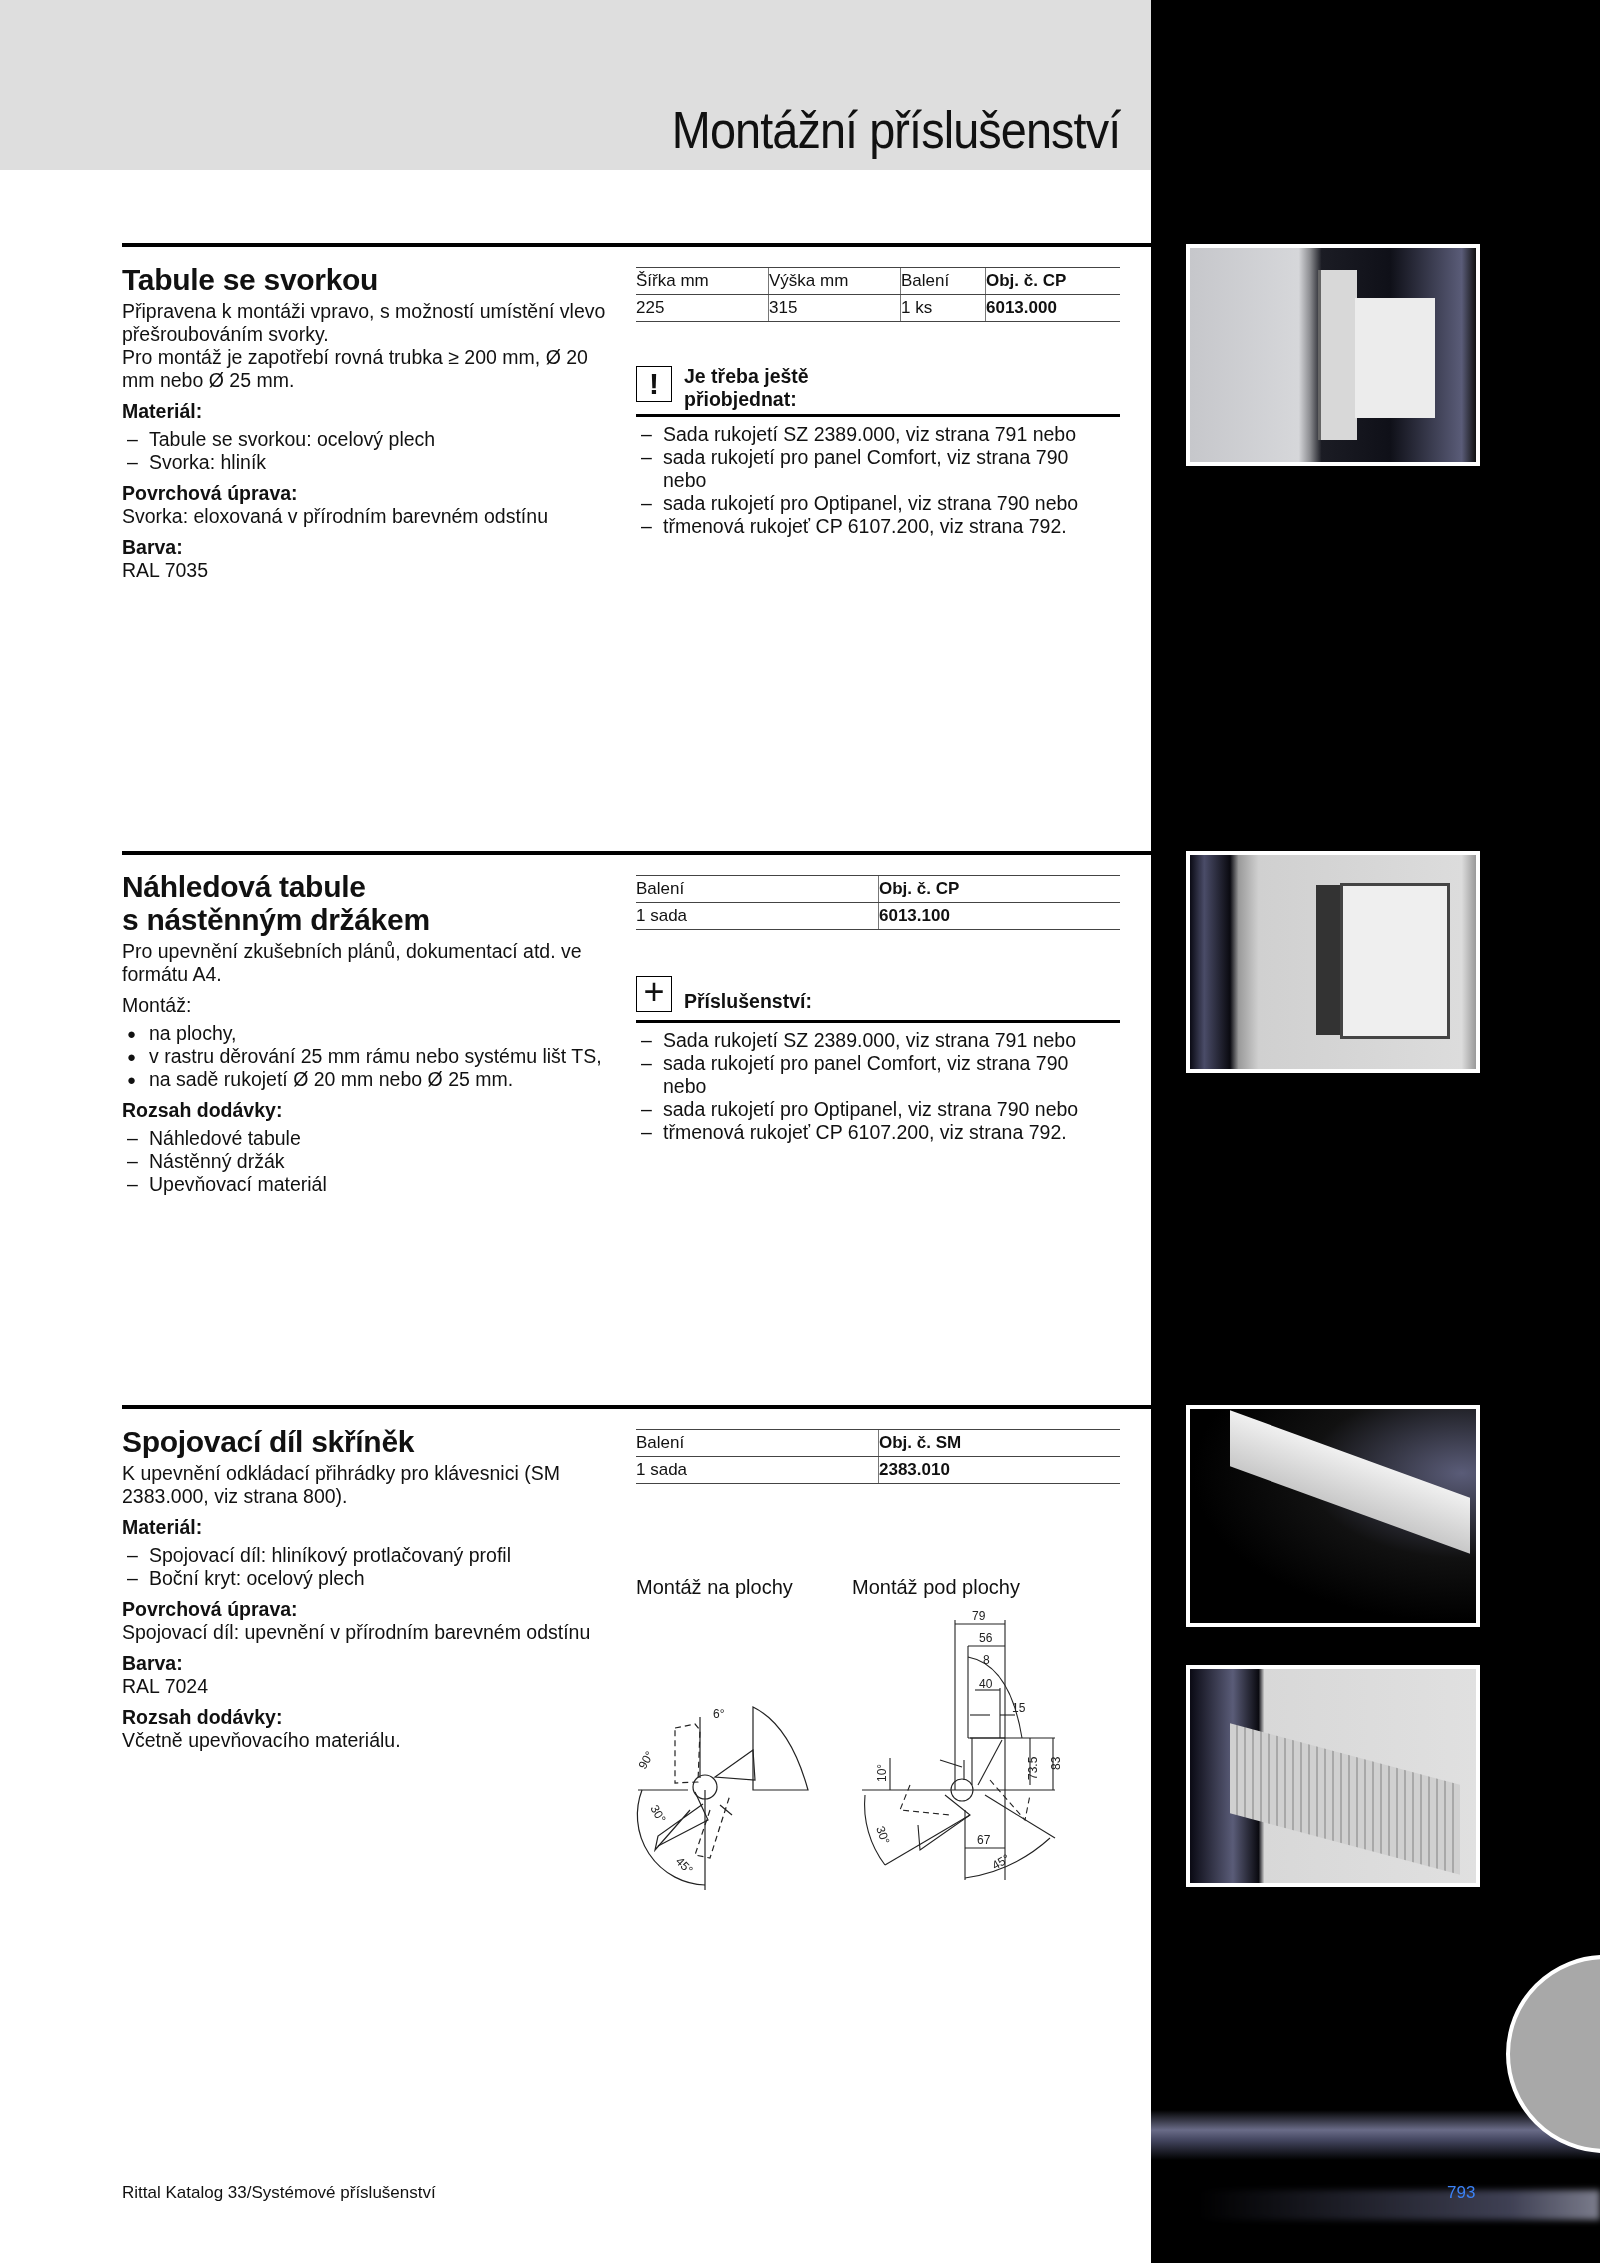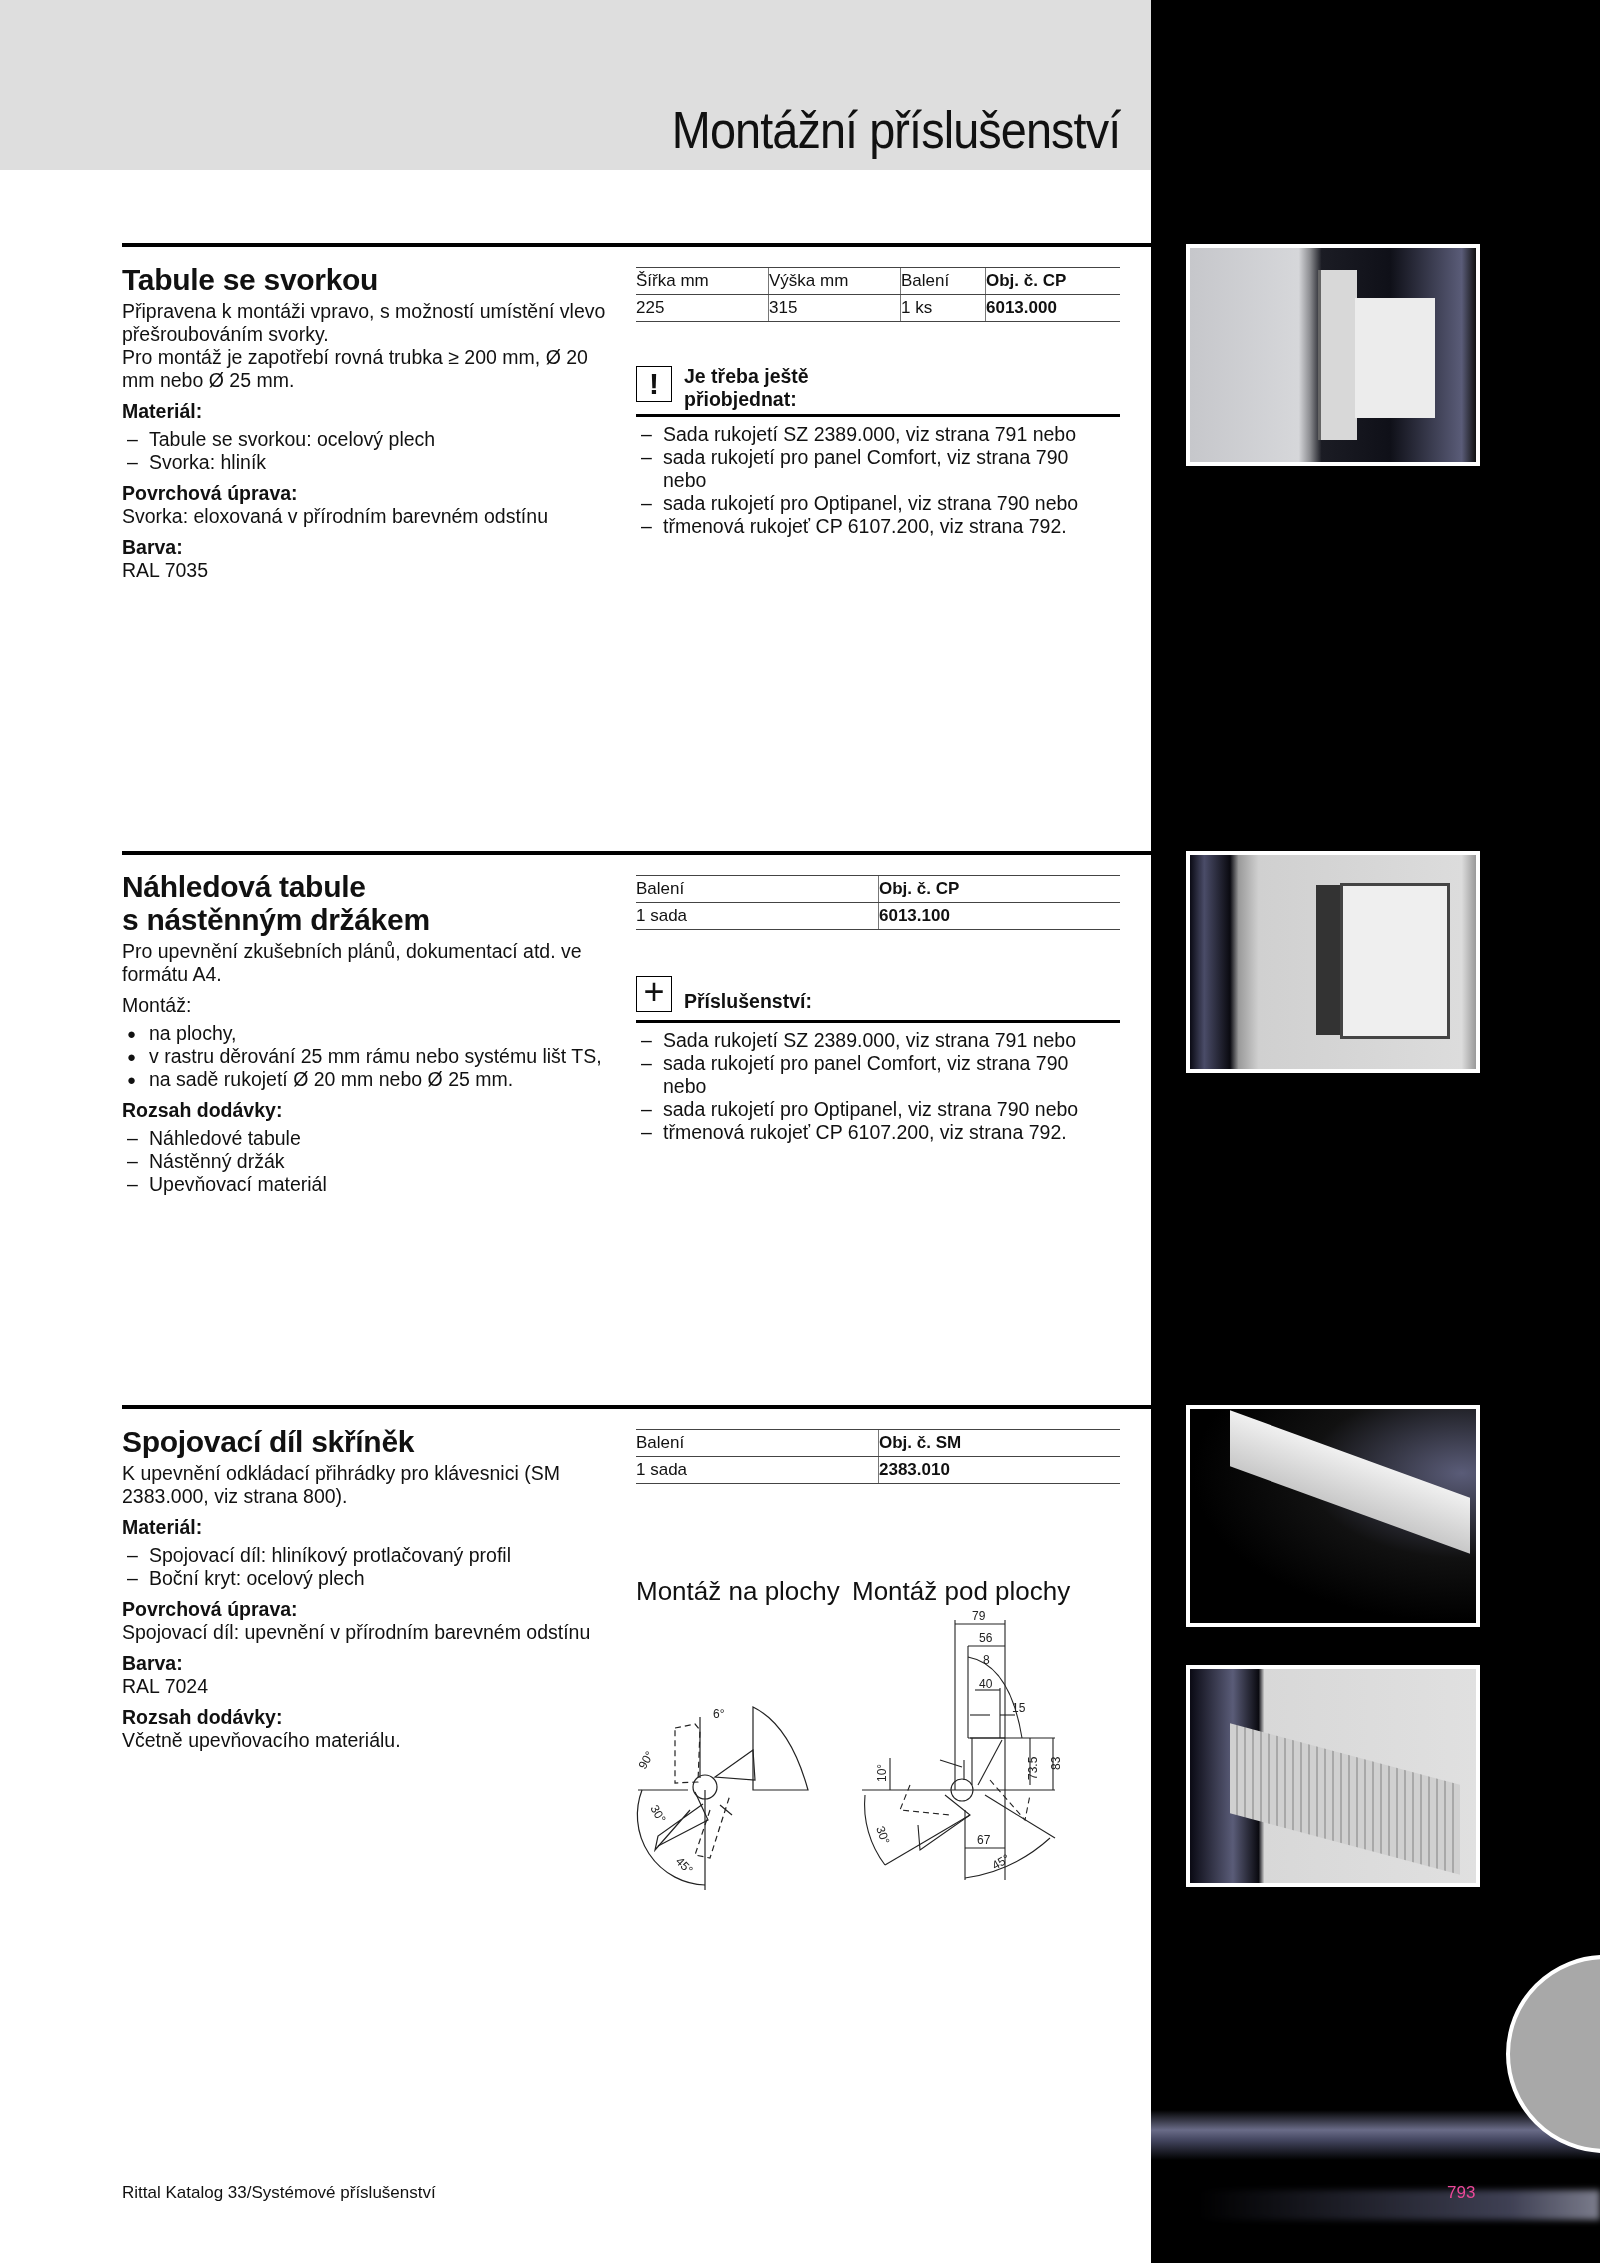--- a/index.html
+++ b/index.html
@@ -3,21 +3,21 @@
 <meta charset="utf-8">
 <style>
   html, body { margin:0; padding:0; }
   body { width:1600px; height:2263px; position:relative; background:#fff; font-family:"Liberation Sans", sans-serif; color:#111; overflow:hidden; }
   .header-band { position:absolute; left:0; top:0; width:1151px; height:170px; background:#dedede; }
   .page-title { position:absolute; right:480px; top:100px; font-size:52px; font-weight:normal; letter-spacing:-1px; transform:scaleX(0.9); transform-origin:right; white-space:nowrap; }
   .dark-col { position:absolute; left:1151px; top:0; width:449px; height:2263px; background:#000; }
   .glow-band { position:absolute; left:1151px; top:2110px; width:449px; height:50px; background:linear-gradient(to bottom, rgba(0,0,0,0) 0%, #6a6c88 40%, #444660 60%, rgba(0,0,0,0) 100%); }
   .glow-band2 { position:absolute; left:1151px; top:2190px; width:449px; height:30px; background:linear-gradient(to right, rgba(0,0,0,0) 10%, #5a5c78 80%, #b0b2c8 100%); opacity:0.7; filter:blur(3px); }
   .tab-circle { position:absolute; left:1506px; top:1955px; width:190px; height:190px; border-radius:50%; background:#a8a8a8; border:4px solid #fff; }
-  .page-number { position:absolute; left:1447px; top:2183px; color:#ec4899; font-size:17px; }
+  .page-number { position:absolute; left:1447px; top:2183px; color:#3b82f6; font-size:17px; }
   .footer { position:absolute; left:122px; top:2183px; font-size:17px; }
 
   .section-rule { position:absolute; left:122px; width:1029px; height:4px; background:#000; }
   .sec-title { position:absolute; left:122px; font-size:30px; font-weight:bold; line-height:33px; letter-spacing:-0.3px; }
   .body-col { position:absolute; left:122px; width:490px; font-size:19.5px; line-height:23px; }
   .lbl { font-weight:bold; }
   .dash-list, .bullet-list { list-style:none; margin:5px; padding:0; }
   .dash-list li { position:relative; padding-left:22px; }
   .dash-list li::before { content:"–"; position:absolute; left:0; }
   .bullet-list li { position:relative; padding-left:22px; }
@@ -28,21 +28,21 @@
   table.spec th, table.spec td { border-top:1.5px solid #444; border-bottom:1.5px solid #444; text-align:left; height:26px; padding:0; font-weight:normal; }
   table.spec th + th, table.spec td + td { border-left:1.5px solid #777; }
   table.spec .b { font-weight:bold; }
 
   .note-head { position:absolute; left:636px; width:484px; border-bottom:3px solid #000; }
   .note-icon { position:absolute; left:0; width:36px; height:36px; border:1.5px solid #000; box-sizing:border-box; font-weight:bold; text-align:center; }
   .note-title { position:absolute; left:48px; font-weight:bold; font-size:19.5px; line-height:23px; }
   .note-list { position:absolute; left:636px; width:490px; font-size:19.5px; line-height:23px; }
 
   .photo { position:absolute; left:1186px; width:294px; border:4px solid #fff; box-sizing:border-box; overflow:hidden; }
-  .diag-label { position:absolute; font-size:26px; }
+  .diag-label { position:absolute; font-size:20px; }
   svg text { font-family:"Liberation Sans", sans-serif; }
 </style>
 </head>
 <body>
 
 <div class="header-band"></div>
 <div class="page-title">Montážní příslušenství</div>
 <div class="dark-col"></div>
 <div class="glow-band"></div>
 <div class="glow-band2"></div>

